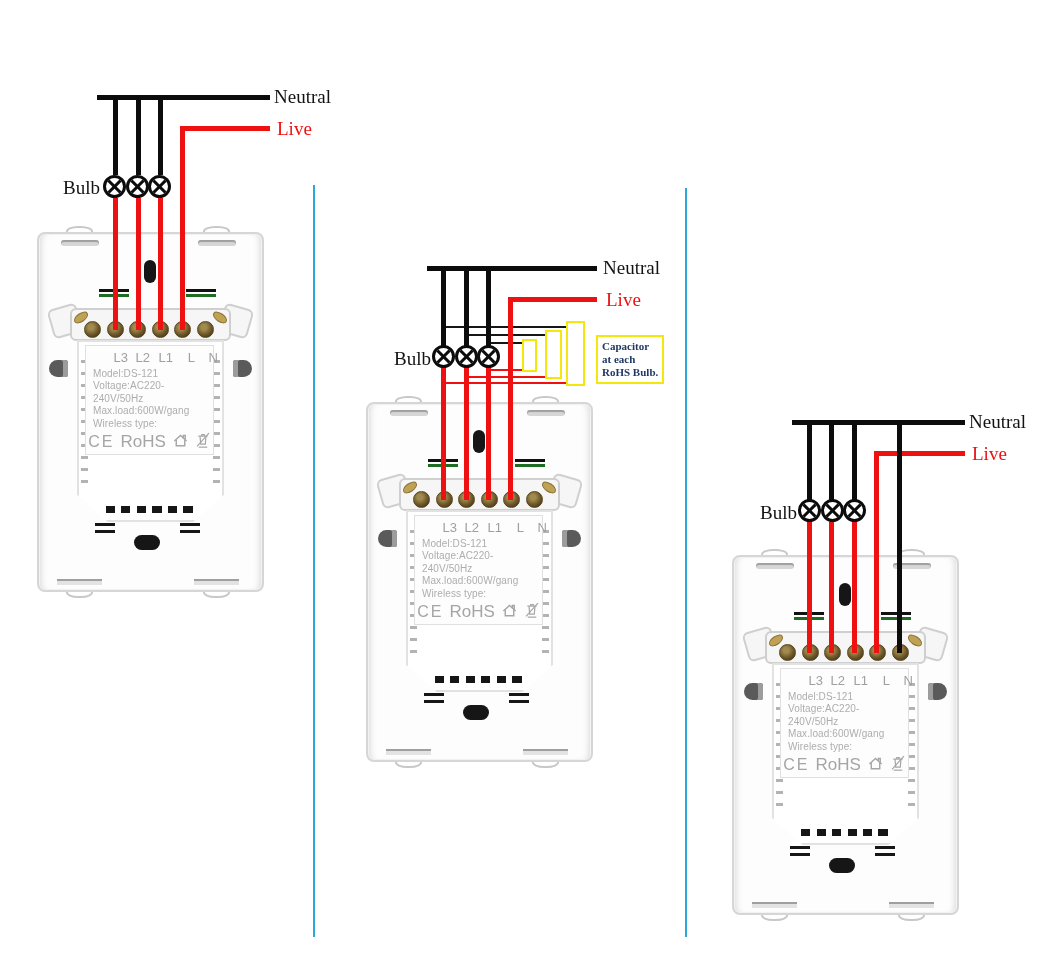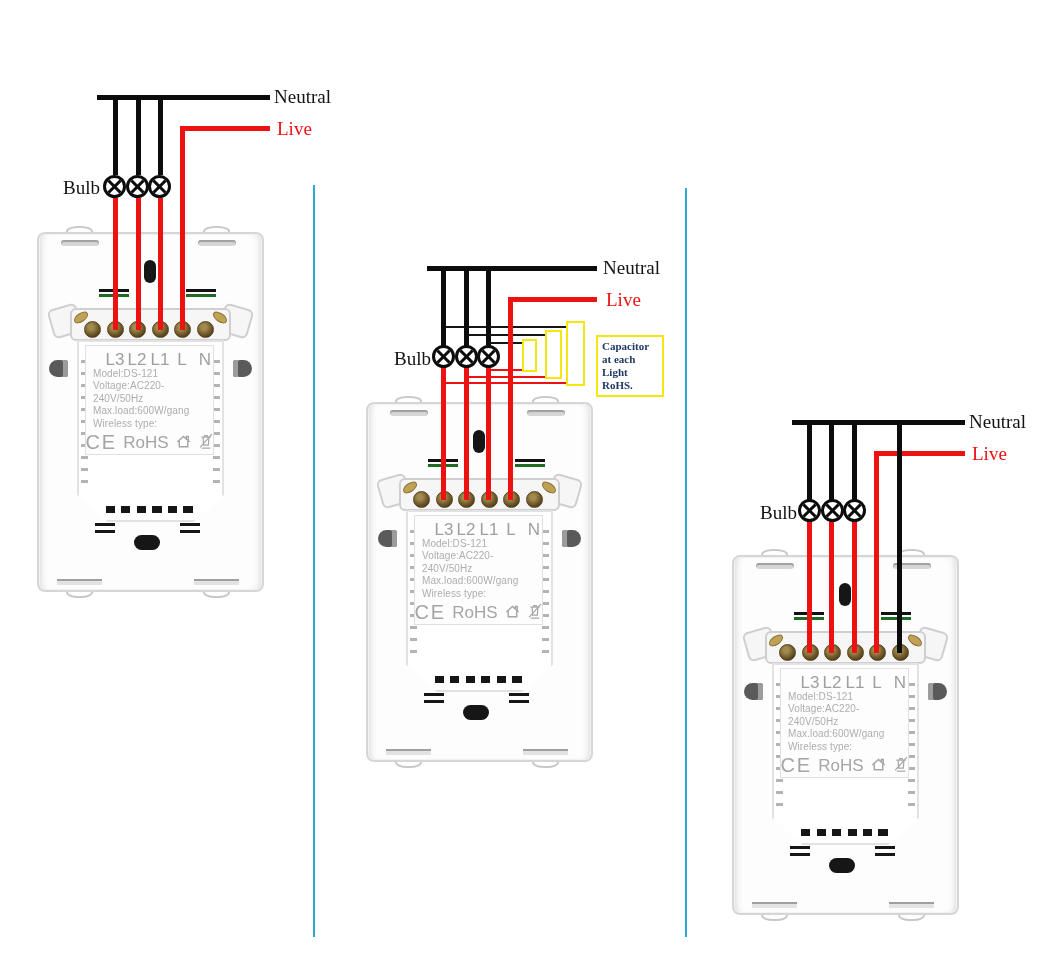--- a/index.html
+++ b/index.html
@@ -55,25 +55,25 @@
          background:radial-gradient(circle at 40% 35%, #a18a4d 0 20%, #6e582a 55%, #32260e 100%);}
   .endscrew{width:16px;height:9px;border-radius:50%;background:#bfa254;border:1px solid #8a7133;top:83px;}
   .dbody{left:40px;top:110px;width:147px;height:182px;background:#fff;border:2px solid #e2e2e2;
          clip-path:polygon(0 0,100% 0,100% 85%,79% 100%,21% 100%,0 85%);}
   .serr{width:7px;height:132px;top:130px;
         background:repeating-linear-gradient(to bottom,#b3b3b3 0 3px,transparent 3px 12px);}
   .clamp{width:19px;height:17px;background:#5a5a5a;top:130px;}
   .clamp.l{left:12px;border-radius:9px 3px 3px 9px;box-shadow:inset -5px 0 0 #9c9c9c;}
   .clamp.r{left:196px;border-radius:3px 9px 9px 3px;box-shadow:inset 5px 0 0 #9c9c9c;}
   .labelbox{left:48px;top:115px;width:129px;height:110px;border:1.5px solid #e0e0e0;background:#fdfdfd;}
-  .tlab{position:absolute;top:120px;width:26px;text-align:center;font-size:17px;color:#9f9f9f;z-index:3;}
+  .tlab{position:absolute;top:120px;width:26px;text-align:right;font-size:13px;color:#9f9f9f;z-index:3;}
   .info{left:56px;top:138px;width:118px;font-size:10px;line-height:12.4px;color:#adadad;letter-spacing:0.1px;}
   .info span{display:block;}
   .certrow{left:48px;top:201px;width:129px;display:flex;justify-content:center;align-items:center;gap:6px;color:#a5a5a5;}
-  .ce{font-size:20px;letter-spacing:2px;font-weight:500;}
+  .ce{font-size:16px;letter-spacing:2px;font-weight:500;}
   .rohs{font-size:17px;}
   .dashrow{left:69px;top:276px;width:87px;height:7px;
            background:repeating-linear-gradient(to right,#161616 0 9px,transparent 9px 15.5px);}
   .bar{position:absolute;width:20px;height:3px;background:#161616;z-index:2;}
   .slot-bot{width:45px;height:6px;background:#e3e3e3;border-top:2px solid #9f9f9f;top:349px;}
 </style>
 </head>
 <body>
 
 <div class="canvas">
@@ -186,21 +186,21 @@
     <div class="thin k" style="left:444px;top:326px;width:126px"></div>
     <div class="thin k" style="left:466px;top:334px;width:85px"></div>
     <div class="thin k" style="left:489px;top:342px;width:40px"></div>
     <div class="thin r" style="left:489px;top:369px;width:38px"></div>
     <div class="thin r" style="left:466px;top:376px;width:84px"></div>
     <div class="thin r" style="left:444px;top:382px;width:126px"></div>
 
     <div class="cap" style="left:522px;top:339px;width:15px;height:33px"></div>
     <div class="cap" style="left:545px;top:330px;width:17px;height:49px"></div>
     <div class="cap" style="left:566px;top:321px;width:19px;height:65px"></div>
-    <div class="note" style="left:596px;top:335px">Capacitor at each Light RoHS.</div>
+    <div class="note" style="left:596px;top:335px">Capacitor at each RoHS Bulb.</div>
 
     <div class="w h k" style="left:427px;top:266px;width:170px"></div>
     <span class="lab" style="left:603px;top:257px">Neutral</span>
     <div class="w v k" style="left:441px;top:266px;height:80px"></div>
     <div class="w v k" style="left:464px;top:266px;height:80px"></div>
     <div class="w v k" style="left:486px;top:266px;height:80px"></div>
 
     <div class="w h r" style="left:508px;top:297px;width:89px"></div>
     <span class="lab r" style="left:606px;top:289px">Live</span>
     <div class="w v r" style="left:508px;top:297px;height:203px"></div>

